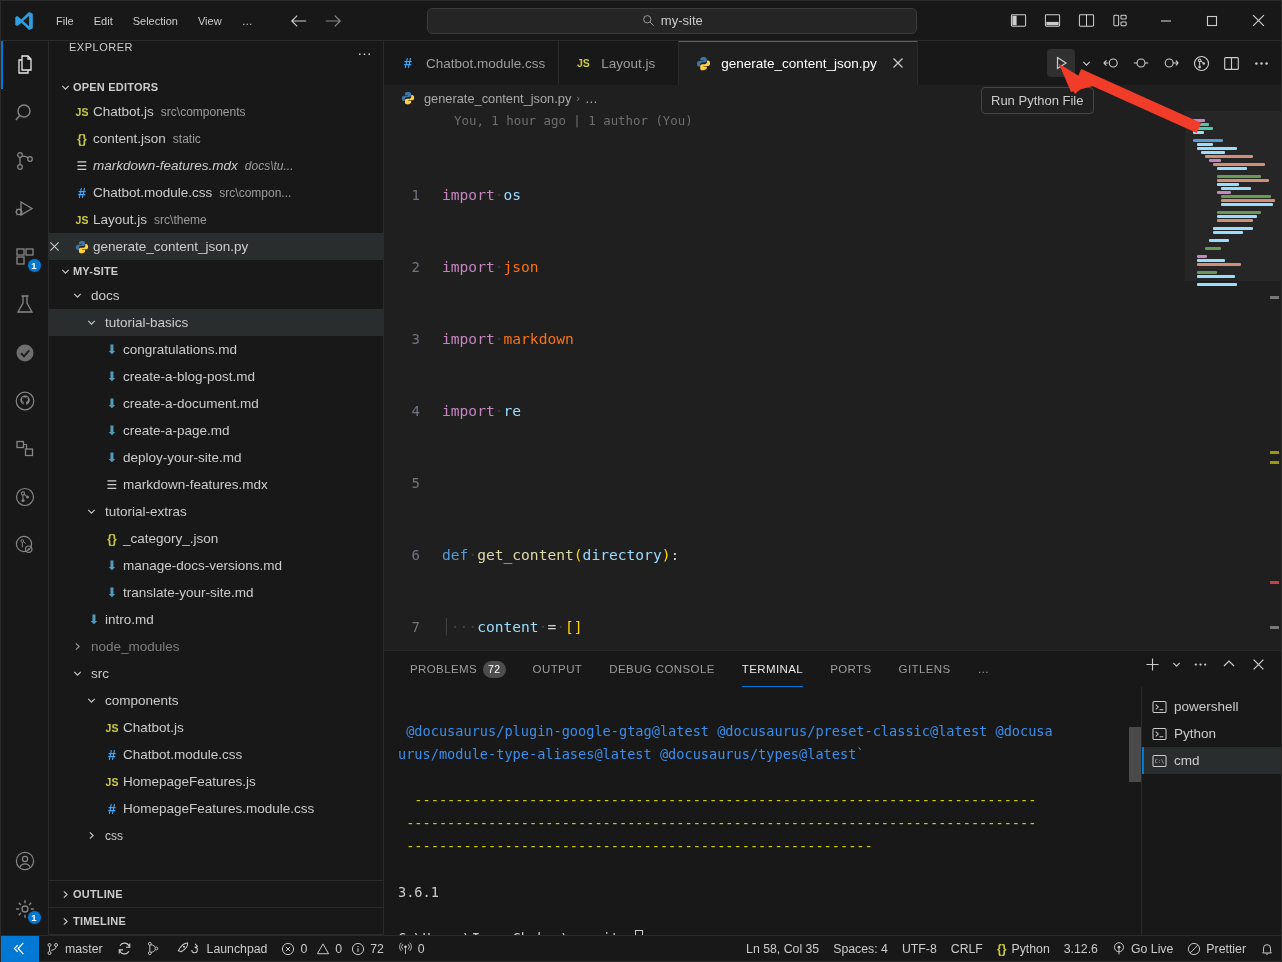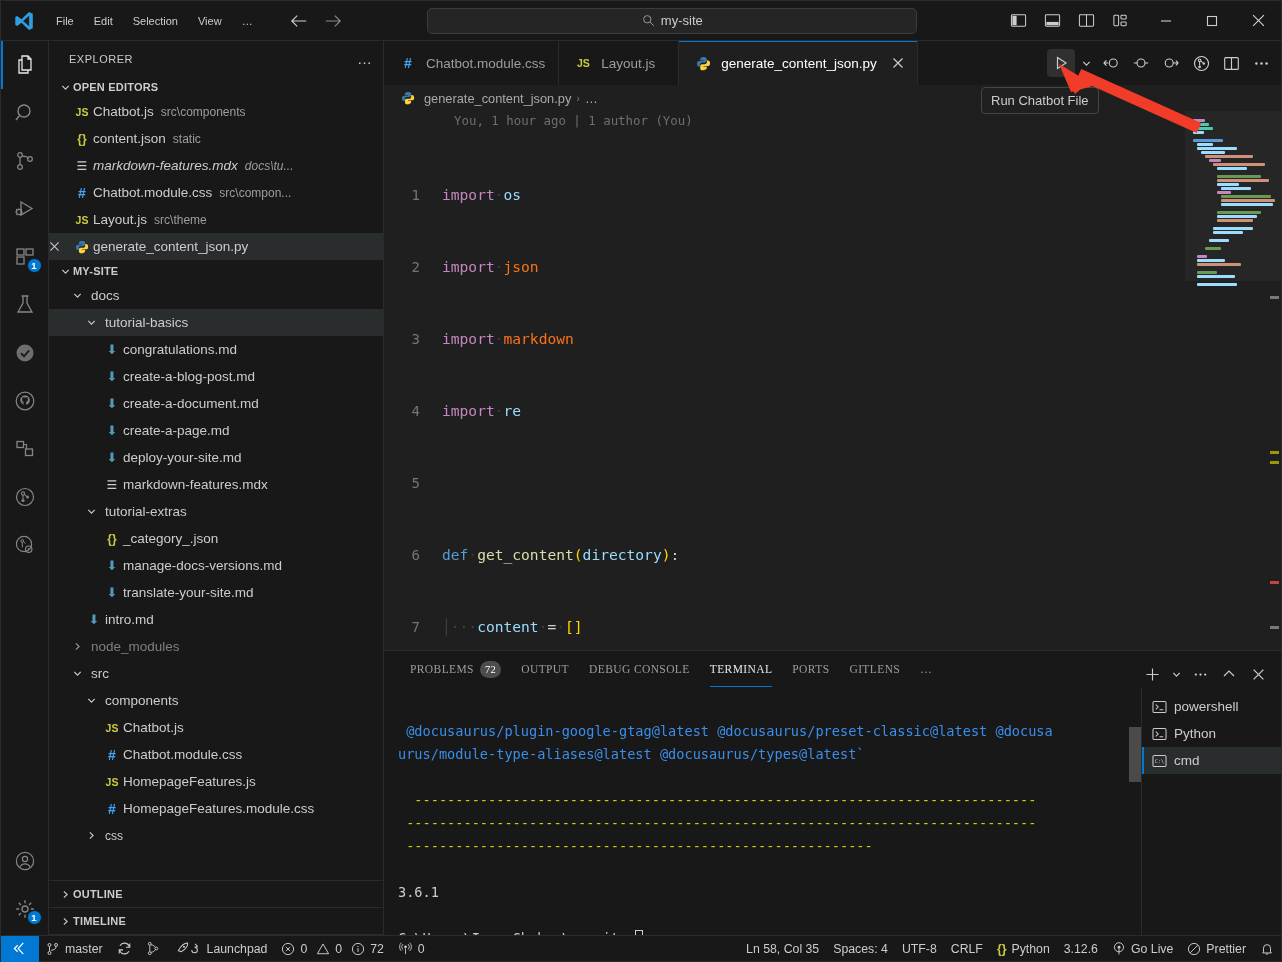--- a/index.html
+++ b/index.html
@@ -82,21 +82,21 @@
 
   
   .sidebar {
     width: 335px; min-width: 335px;
     background: #181818;
     display: flex; flex-direction: column;
     border-right: 1px solid #2b2b2b;
     overflow: hidden;
   }
   .sidebar-header {
-    height: 35px; display: flex; align-items: center;
+    height: 35px; display: flex; align-items: flex-start;
     padding: 0 10px 0 20px;
     font-size: 11px; letter-spacing: 0.5px; color: #cccccc;
     justify-content: space-between;
   }
   .sb-dots { color: #cccccc; font-size: 15px; letter-spacing: 1px; cursor: default; }
 
   .section-head {
     height: 22px; display: flex; align-items: center;
     font-size: 11px; font-weight: bold; color: #cccccc;
     padding-left: 8px; cursor: default; letter-spacing: 0.2px;
@@ -200,22 +200,22 @@
   .scroll-deco { position:absolute; right: 0; top: 0; width: 14px; bottom: 0; }
   .scroll-mark { position: absolute; right: 2px; width: 9px; height: 3px; }
 
   
   .panel {
     height: 285px; min-height: 285px;
     background: #181818; display: flex; flex-direction: column;
     border-top: 1px solid #2b2b2b;
   }
   .panel-tabs {
-    height: 36px; min-height: 36px; display: flex; align-items: flex-end;
-    padding-left: 16px; gap: 0; font-family: Liberation Serif, serif;
+    height: 36px; min-height: 36px; display: flex; align-items: flex-start;
+    padding-left: 16px; gap: 7px;
   }
   .ptab {
     font-size: 11.5px; letter-spacing: 0.4px; color: #9d9d9d;
     padding: 0 10px; height: 36px; display: flex; align-items: center; gap: 6px;
     position: relative; cursor: default; text-transform: uppercase;
   }
   .ptab.active { color: #e7e7e7; }
   .ptab.active::after {
     content: ''; position: absolute; left: 10px; right: 10px; bottom: 0; height: 1px; background: #0078d4;
   }
@@ -1062,21 +1062,21 @@
     <div class="sb-item">
       <span>
         <svg width="14" height="14" viewBox="0 0 16 16">
             <path d="M4 11.2V7a4 4 0 0 1 8 0v4.2l1 1.3H3z" stroke="#cccccc" stroke-width="1.1" fill="none"></path>
             <path d="M6.7 13.2a1.4 1.4 0 0 0 2.6 0" stroke="#cccccc" stroke-width="1.1" fill="none"></path>
           </svg>
       </span>
     </div>
   </div>
 
-  <div class="tooltip" style="left:980px; top:86px;">Run Chatbot File</div>
+  <div class="tooltip" style="left:980px; top:86px;">Run Python File</div>
 
   <svg class="annot-arrow" style="left:1030px; top:55px;" width="190" height="85" viewBox="0 0 190 85">
     <path d="M168 72 L48 18" stroke="#f03c29" stroke-width="11" stroke-linecap="butt"></path>
     <path d="M28 8 L62 30 L40 36 Z" fill="#f03c29"></path>
     <path d="M28 8 L58 26 L44 38 Z" fill="#f03c29"></path>
   </svg>
 
 </div>
 
 </body></html>

